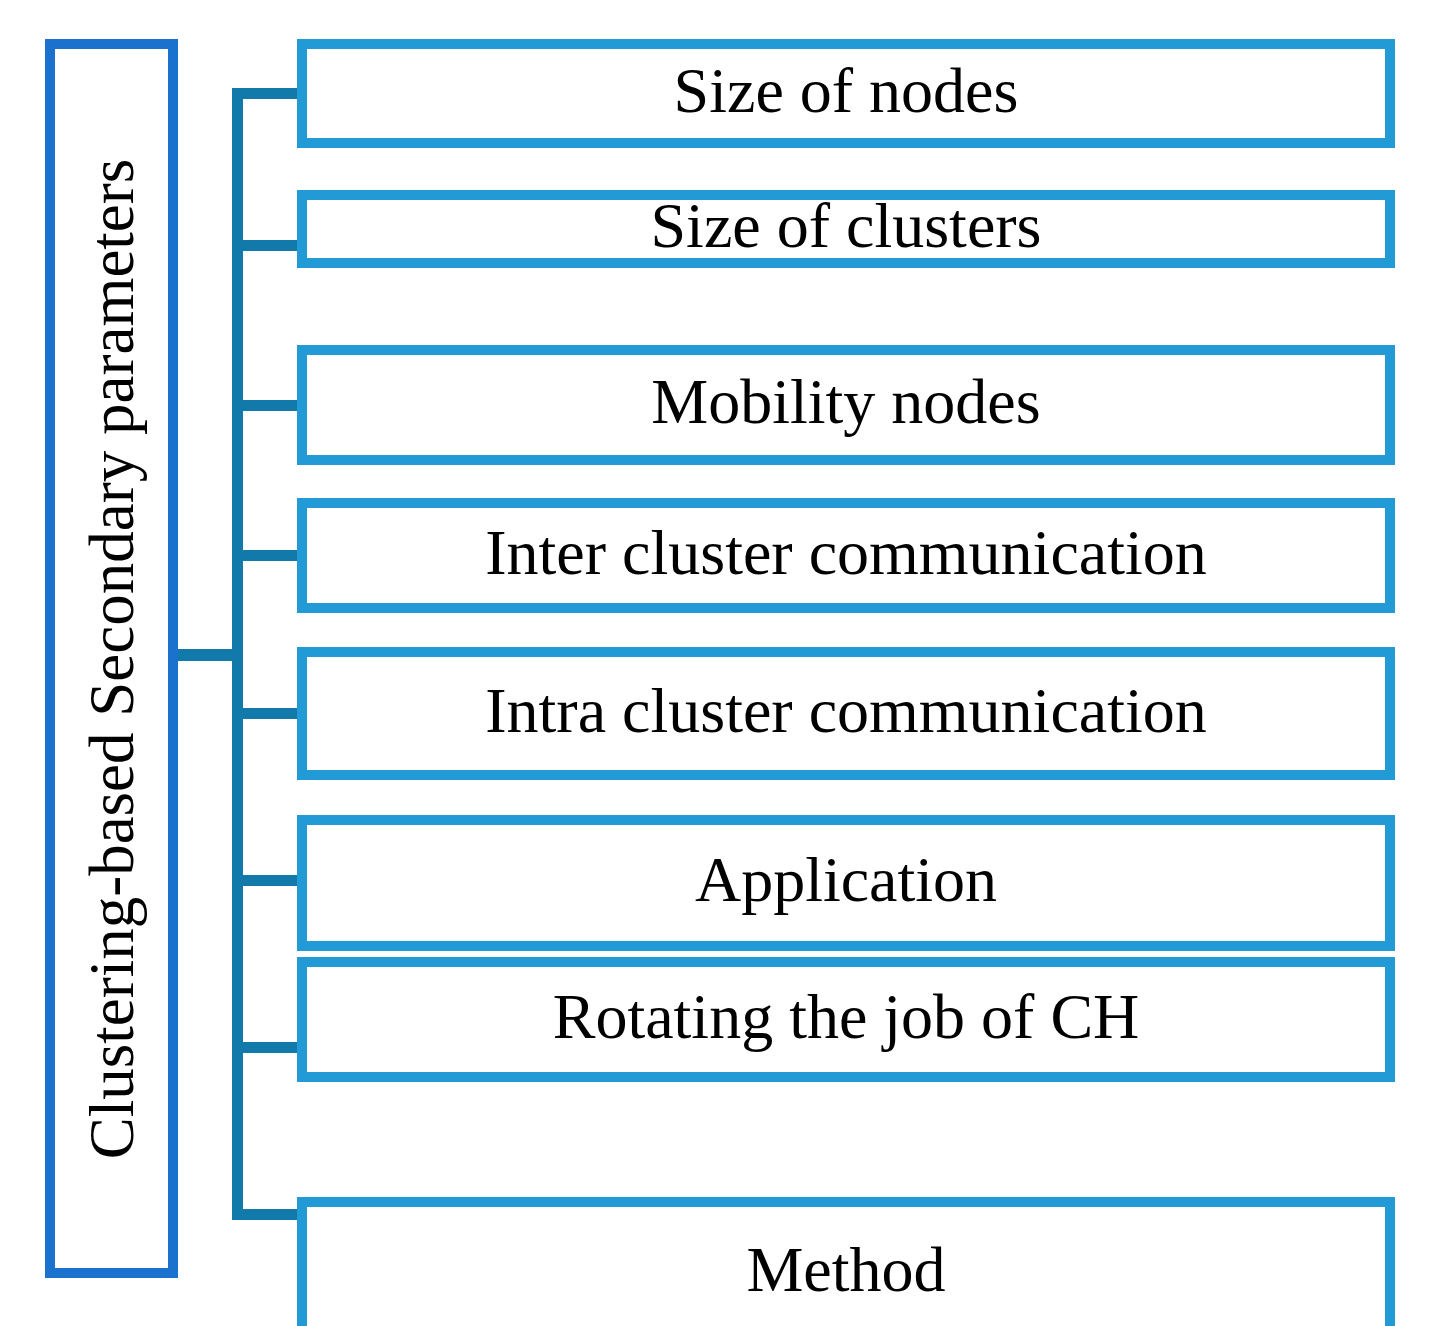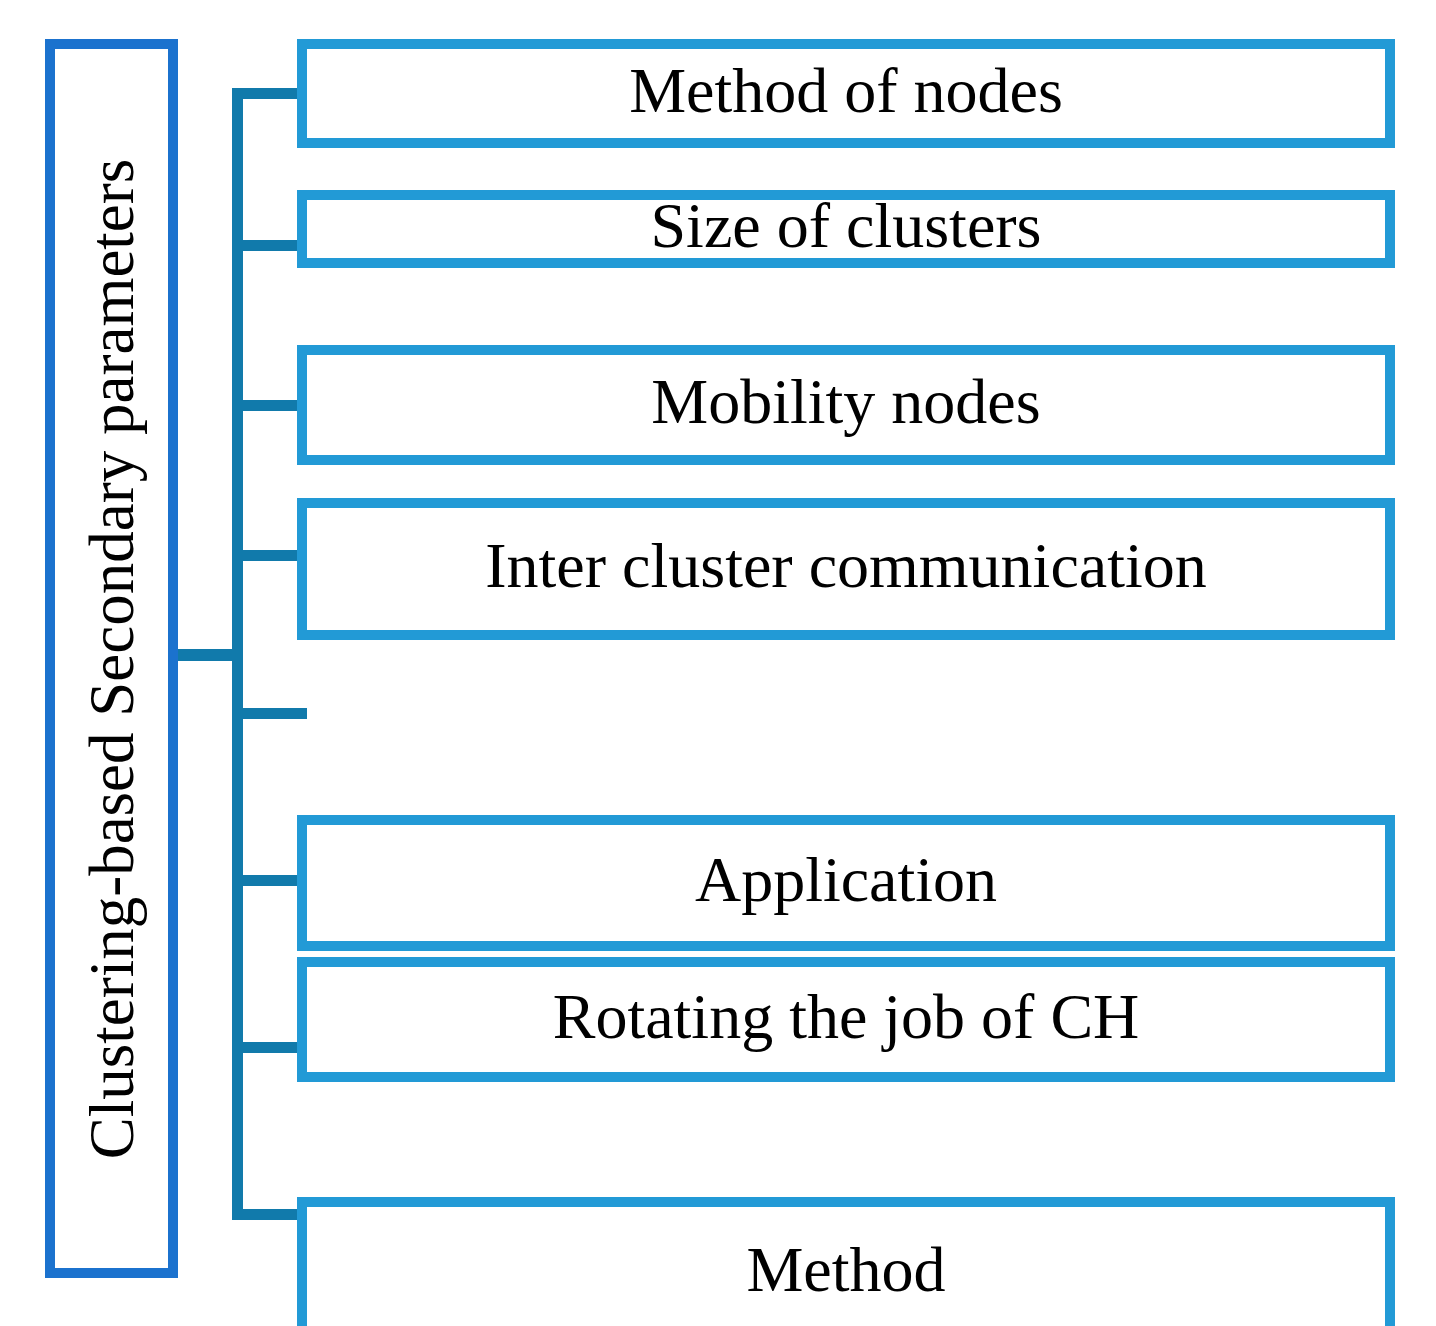--- a/index.html
+++ b/index.html
@@ -93,30 +93,33 @@
   <div class="connector branch" style="top:708px"></div>
   <div class="connector branch" style="top:875px"></div>
   <div class="connector branch" style="top:1042px"></div>
   <div class="connector branch" style="top:1209px"></div>
 
   <div class="root-box">
     <span class="root-label">Clustering-based Secondary parameters</span>
   </div>
 
   <div class="child-box" style="top:39px;   height:109px">
-    <span class="child-label">Method of nodes</span>
+    <span class="child-label">Size of nodes</span>
   </div>
   <div class="child-box" style="top:190px;  height:78px">
     <span class="child-label">Size of clusters</span>
   </div>
   <div class="child-box" style="top:345px;  height:120px">
     <span class="child-label">Mobility nodes</span>
   </div>
-  <div class="child-box" style="top:498px;  height:142px">
+  <div class="child-box" style="top:498px;  height:115px">
     <span class="child-label">Inter cluster communication</span>
+  </div>
+  <div class="child-box" style="top:647px;  height:133px">
+    <span class="child-label">Intra cluster communication</span>
   </div>
   <div class="child-box" style="top:815px;  height:136px">
     <span class="child-label">Application</span>
   </div>
   <div class="child-box" style="top:957px;  height:125px">
     <span class="child-label">Rotating the job of CH</span>
   </div>
   <div class="child-box" style="top:1197px; height:152px">
     <span class="child-label">Method</span>
   </div>

